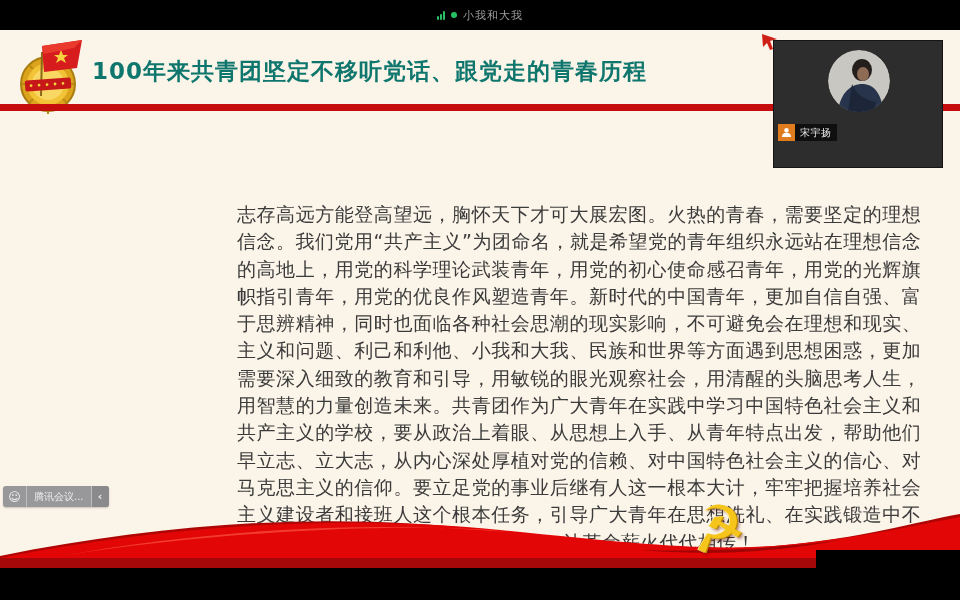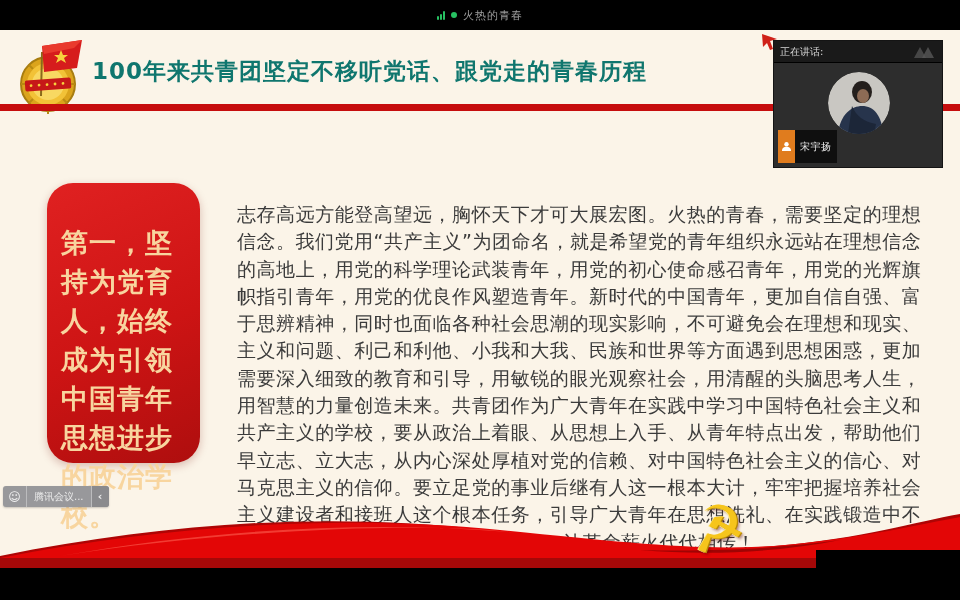--- a/index.html
+++ b/index.html
@@ -46,21 +46,21 @@
   
   .video-window { position:absolute; left:773px; top:40px; width:170px; height:128px;
                   background:#2d2d2d; border:1px solid #141414; }
   .vw-header { height:22px; background:#1a1a1a; display:flex; align-items:center;
                justify-content:space-between; padding:0 6px; border-bottom:1px solid #000; }
   .vw-status { color:#d7d7d7; font-size:10px; }
   .vw-logo { opacity:.55; }
   .vw-body { position:relative; height:104px; }
   .avatar { position:absolute; left:54px; top:9px; width:62px; height:62px; border-radius:50%;
             overflow:hidden; }
-  .name-badge { position:absolute; left:4px; bottom:4px; height:33px; display:flex; align-items:stretch;border-radius:8px; }
+  .name-badge { position:absolute; left:4px; bottom:4px; height:17px; display:flex; align-items:stretch;border-radius:8px; }
   .nb-icon { width:17px; background:#e07c1e; display:flex; align-items:center; justify-content:center; }
   .nb-text { background:rgba(8,8,8,0.8); color:#f0f0f0; font-size:10px;
              display:flex; align-items:center; padding:0 5px; letter-spacing:.5px; }
   .red-arrow { position:absolute; left:761px; top:33px; width:18px; height:18px; }
 
   
   .chat-pill { position:absolute; left:3px; top:486px; height:21px;
                display:flex; align-items:stretch; background:#98989b; border-radius:3px;
                overflow:hidden; box-shadow:0 1px 2px rgba(0,0,0,.2); }
   .cp-emoji { width:24px; display:flex; align-items:center; justify-content:center;
@@ -75,21 +75,21 @@
 
 <div class="stage">
 
   <div class="topbar">
     <div class="sigbars">
         <span></span>
         <span></span>
         <span></span>
       </div>
     <div class="statusdot"></div>
-    <div class="appname">火热的青春</div>
+    <div class="appname">小我和大我</div>
   </div>
 
   <div class="slide">
 
     <svg class="slide-logo" viewBox="0 0 74 78">
       <circle cx="34" cy="46" r="27" fill="#dba41c" stroke="#a87d10" stroke-width="2"></circle>
       <g stroke="#b88a12" stroke-width="2">
         <line x1="34" y1="16" x2="34" y2="22"></line>
           <line x1="34" y1="70" x2="34" y2="76"></line>
         <line x1="7" y1="46" x2="13" y2="46"></line>
@@ -111,49 +111,39 @@
           <circle cx="25" cy="46.5" r="1.4"></circle>
           <circle cx="33" cy="46.5" r="1.4"></circle>
         <circle cx="41" cy="46.5" r="1.4"></circle>
           <circle cx="49" cy="46.5" r="1.4"></circle>
       </g>
     </svg>
 
     <div class="slide-title">100年来共青团坚定不移听党话、跟党走的青春历程</div>
     <div class="redline"></div>
 
-    <div class="highlight-box">
-      <div class="highlight-text">第一，坚持为党育人，始终成为引领中国青年思想进步的政治学校。</div>
-    </div>
 
     <div class="body-text">志存高远方能登高望远，胸怀天下才可大展宏图。火热的青春，需要坚定的理想信念。我们党用“共产主义”为团命名，就是希望党的青年组织永远站在理想信念的高地上，用党的科学理论武装青年，用党的初心使命感召青年，用党的光辉旗帜指引青年，用党的优良作风塑造青年。新时代的中国青年，更加自信自强、富于思辨精神，同时也面临各种社会思潮的现实影响，不可避免会在理想和现实、主义和问题、利己和利他、小我和大我、民族和世界等方面遇到思想困惑，更加需要深入细致的教育和引导，用敏锐的眼光观察社会，用清醒的头脑思考人生，用智慧的力量创造未来。共青团作为广大青年在实践中学习中国特色社会主义和共产主义的学校，要从政治上着眼、从思想上入手、从青年特点出发，帮助他们早立志、立大志，从内心深处厚植对党的信赖、对中国特色社会主义的信心、对马克思主义的信仰。要立足党的事业后继有人这一根本大计，牢牢把握培养社会主义建设者和接班人这个根本任务，引导广大青年在思想洗礼、在实践锻造中不断增强做中国人的志气、骨气、底气，让革命薪火代代相传！</div>
 
     <svg class="ribbon" viewBox="0 0 960 68" preserveAspectRatio="none">
       <path d="M0,56 C170,22 330,12 490,30 C620,45 700,52 775,46 C865,38 915,22 960,14 L960,68 L0,68 Z" fill="#ae0505"></path>
       <path d="M0,58 C165,25 340,14 500,30 C630,43 705,52 785,45 C870,37 920,24 960,17 L960,68 L0,68 Z" fill="#e30606"></path>
       <path d="M60,56 C220,28 380,20 520,33 C430,22 240,28 60,56 Z" fill="#ff6a5a" opacity="0.55"></path>
       <path d="M640,50 C720,52 780,48 840,40 C780,52 710,56 640,50 Z" fill="#8f0404" opacity="0.8"></path>
       <rect x="0" y="58" width="960" height="10" fill="#a50808"></rect>
     </svg>
     <div class="party-emblem">☭</div>
     <div class="black-patch"></div>
   </div>
 
   <svg class="red-arrow" viewBox="0 0 18 18">
     <polygon points="1,1 16,6 9,8 12,16 9,17 6,10 2,14" fill="#cf2018"></polygon>
   </svg>
 
   <div class="video-window">
-    <div class="vw-header">
-      <span class="vw-status">正在讲话:</span>
-      <svg class="vw-logo" width="24" height="14" viewBox="0 0 24 14">
-        <polygon points="2,13 8,2 14,13" fill="#6b6b6b"></polygon>
-        <polygon points="10,13 16,2 22,13" fill="#8a8a8a" opacity="0.8"></polygon>
-      </svg>
-    </div>
     <div class="vw-body">
       <svg class="avatar" viewBox="0 0 62 62">
         <circle cx="31" cy="31" r="31" fill="#c9c7c2"></circle>
         <ellipse cx="34" cy="20" rx="10" ry="11" fill="#241f1c"></ellipse>
         <path d="M10,62 C12,42 24,34 34,34 C46,34 54,44 55,62 Z" fill="#27344c"></path>
         <path d="M24,34 C28,44 36,50 48,52 L46,62 L20,62 Z" fill="#1c2638"></path>
         <ellipse cx="35" cy="24" rx="6" ry="7" fill="#8d6b55"></ellipse>
       </svg>
       <div class="name-badge">
         <div class="nb-icon">

